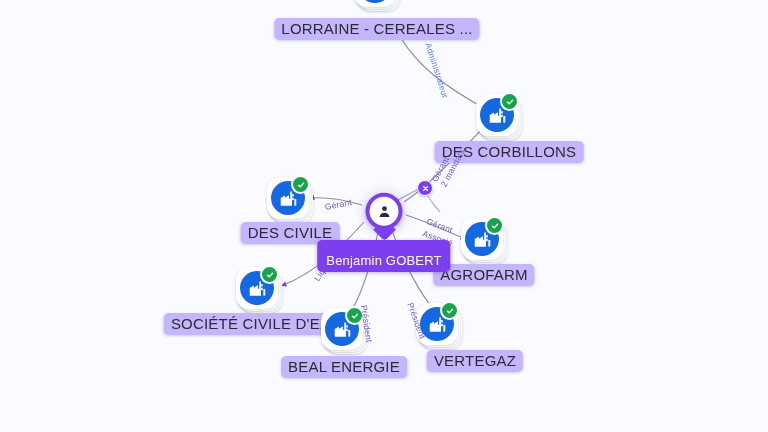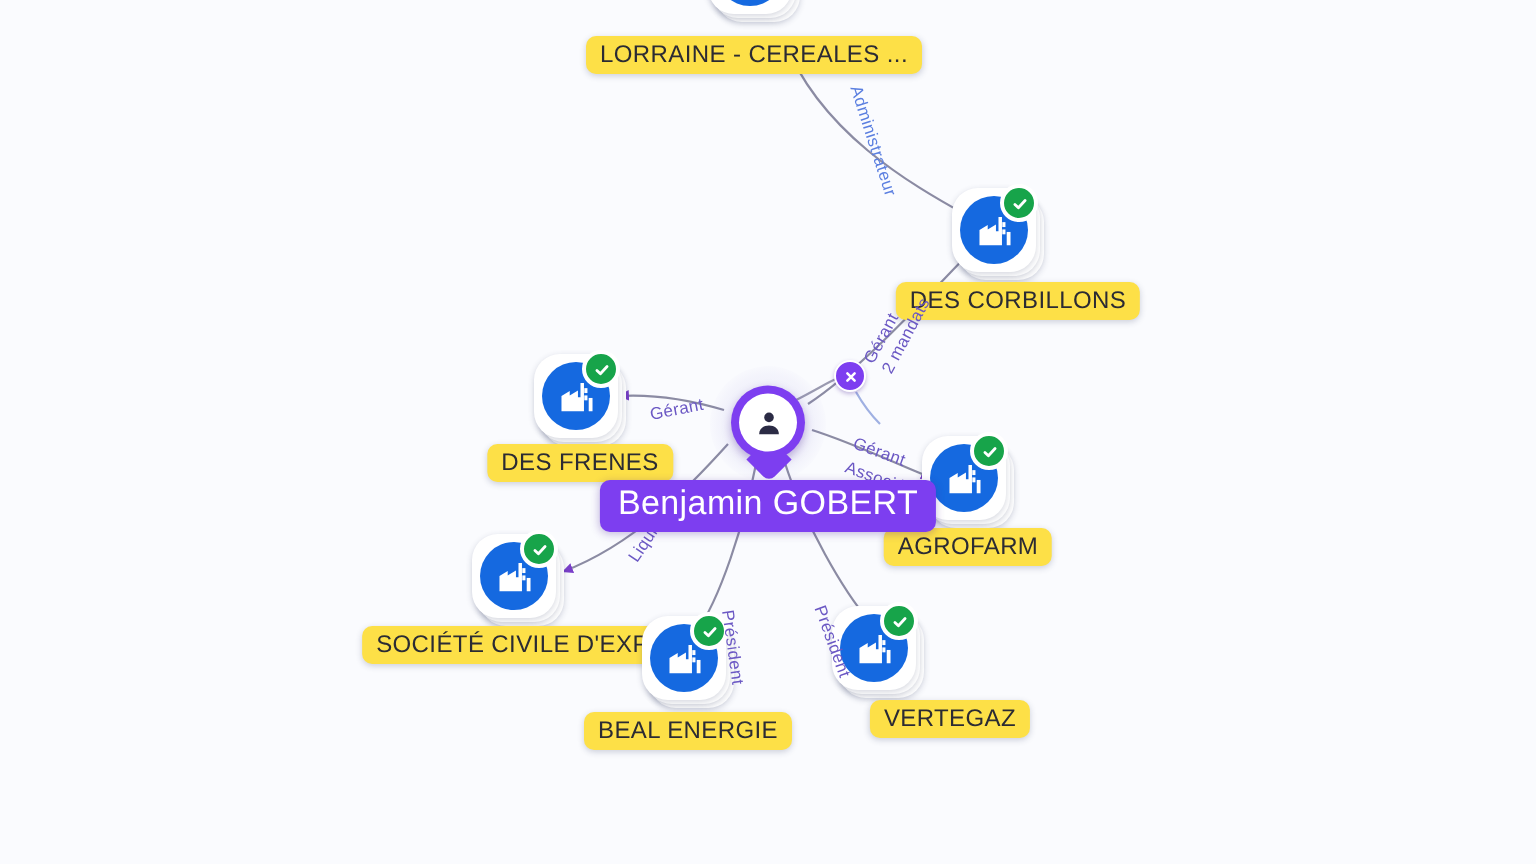--- a/index.html
+++ b/index.html
@@ -31,23 +31,23 @@
   .check{
     position:absolute;right:-1px;top:-2px;width:15px;height:15px;border-radius:50%;
     background:#17a44a;border:2px solid #ffffff;
     display:flex;align-items:center;justify-content:center;
   }
   .check svg{width:8px;height:8px;display:block;}
 
   .nlabel{
     position:absolute;left:50%;transform:translateX(-50%);
     top:46px;white-space:nowrap;
-    background:#fde047;border-radius:5px;
+    background:#c4b5fd;border-radius:5px;
     padding:2px 7px 3px 7px;
-    font-size:12px;letter-spacing:.2px;color:#2b2b33;
+    font-size:15px;letter-spacing:.2px;color:#2b2b33;
     box-shadow:0 1px 3px rgba(40,50,90,.22);
   }
 
   
   .pin-wrap{position:absolute;transform:translate(-50%,-50%);}
   .halo{
     position:absolute;left:50%;top:50%;transform:translate(-50%,-50%);
     width:58px;height:58px;border-radius:50%;
     background:radial-gradient(circle,rgba(120,110,210,.14) 0%,rgba(120,110,210,.05) 60%,rgba(255,255,255,0) 75%);
   }
@@ -62,22 +62,22 @@
     width:16px;height:16px;background:#7d3ef0;border-radius:0 0 4px 0;
   }
   .pin-inner{
     position:absolute;left:4px;top:4px;width:29px;height:29px;border-radius:50%;
     background:#ffffff;display:flex;align-items:center;justify-content:center;z-index:2;
   }
   .pin-inner svg{width:16px;height:16px;display:block;}
   .pin-label{
     position:absolute;left:50%;top:28px;transform:translateX(-50%);
     background:#7d3ef0;color:#ffffff;white-space:nowrap;
-    font-size:17px;letter-spacing:.2px;
-    padding:2px 9px 4px 9px;border-radius:5px;
+    font-size:13px;letter-spacing:.2px;
+    padding:13px 9px 4px 9px;border-radius:5px;
     box-shadow:0 1px 4px rgba(70,30,150,.30);
     z-index:3;
   }
 
   .badge-x{
     position:absolute;transform:translate(-50%,-50%);
     width:14px;height:14px;border-radius:50%;
     background:#7d3ef0;border:1.5px solid #ffffff;
     display:flex;align-items:center;justify-content:center;
     box-shadow:0 1px 2px rgba(70,30,150,.30);
@@ -173,21 +173,21 @@
               <rect x="19.4" y="12.6" width="2.4" height="8.4" fill="#ffffff"></rect>
             </svg>
           </div>
           <div class="check">
             <svg viewBox="0 0 12 12" aria-hidden="true">
               <path d="M2.2,6.3 L4.8,8.8 L9.8,3.4" fill="none" stroke="#ffffff" stroke-width="2.1" stroke-linecap="round" stroke-linejoin="round"></path>
             </svg>
           </div>
         </div>
       </div>
-      <div class="nlabel" style="top: 45px;">DES FRENES</div>
+      <div class="nlabel" style="top: 45px;">DES CIVILE</div>
     </div>
     <div class="node" style="left: 484px; top: 241px;">
       <div class="stack">
         <div class="card c1"></div>
         <div class="card c2"></div>
         <div class="card c3">
           <div class="disc">
             <svg viewBox="0 0 24 24" aria-hidden="true">
               <path d="M2.2 21V11.3l5.2-3.1V11l5.2-3.1v4.3h1.6V3.2h2.2V21z" fill="#ffffff"></path>
               <rect x="16.6" y="6.4" width="2.0" height="3.1" fill="#ffffff"></rect>

